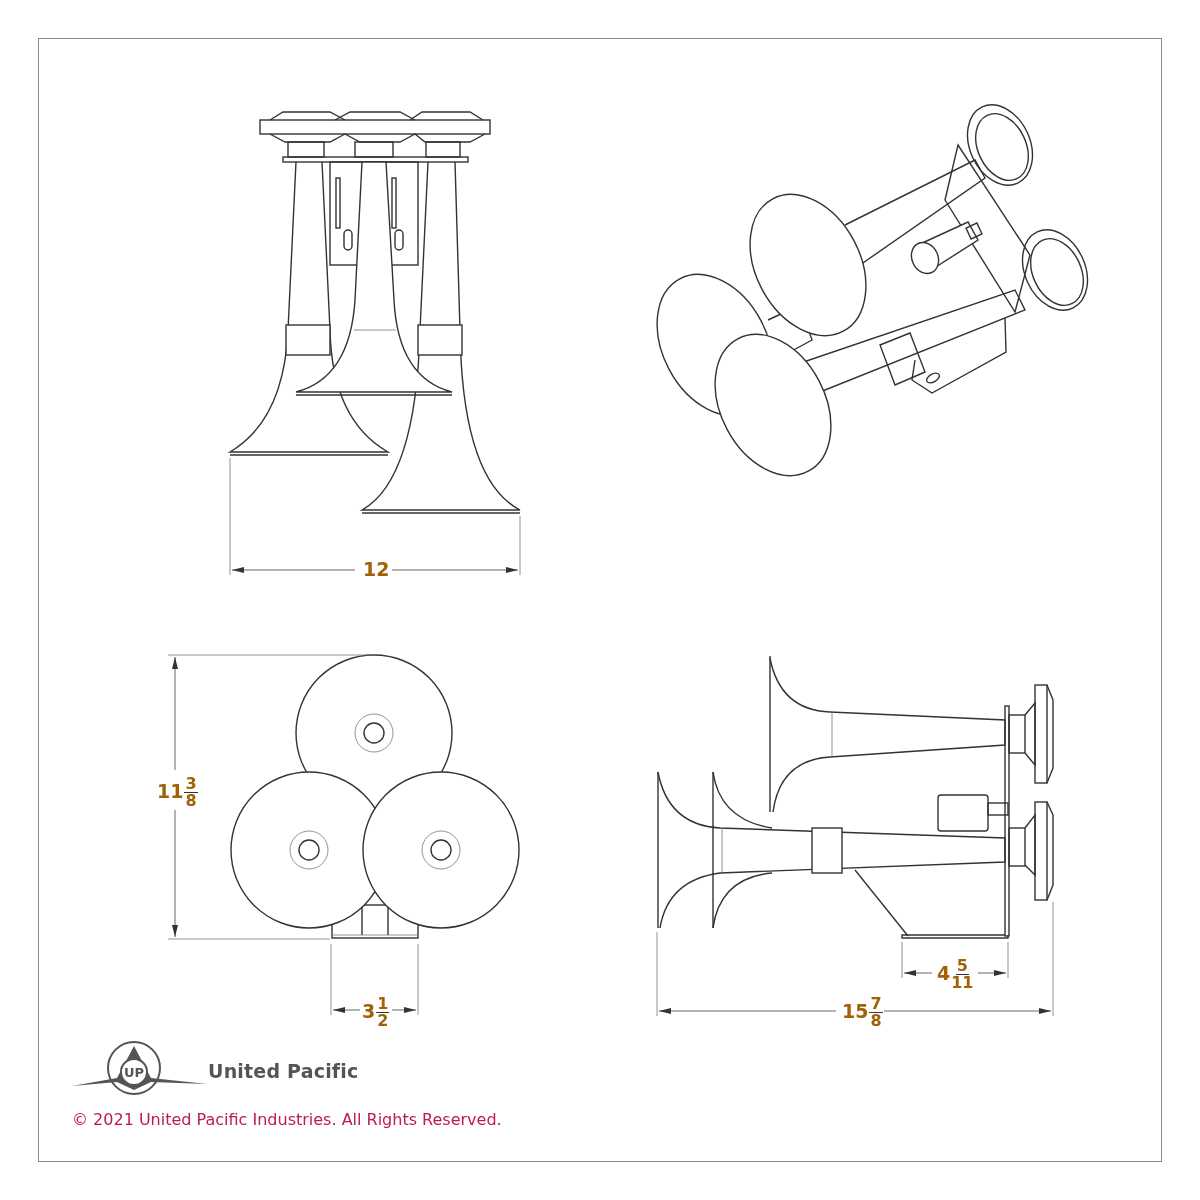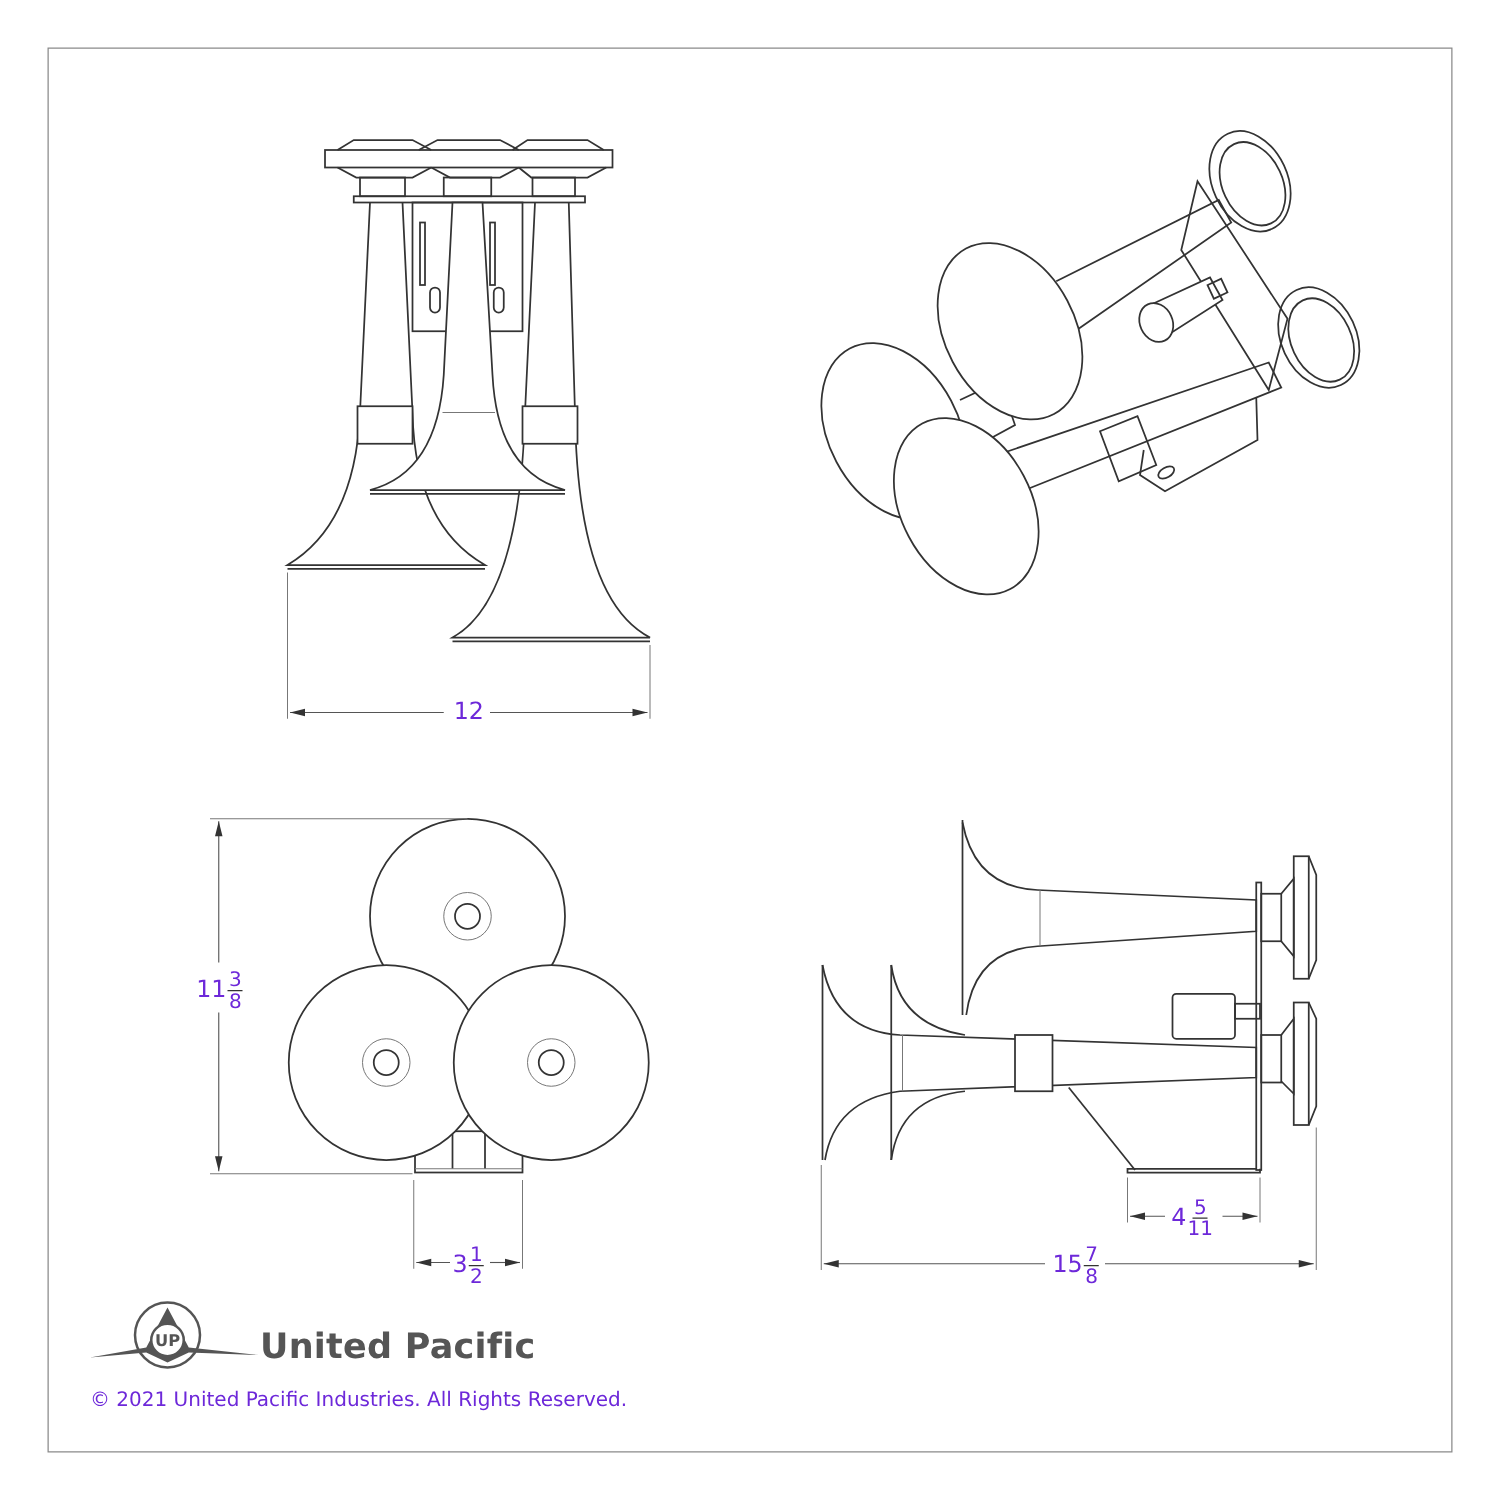--- a/index.html
+++ b/index.html
@@ -3,26 +3,26 @@
 <meta charset="utf-8">
 <style>
   html,body{margin:0;padding:0;background:#ffffff;}
   body{width:1200px;height:1200px;position:relative;overflow:hidden;font-family:"DejaVu Sans","Liberation Sans",sans-serif;}
   .frame{position:absolute;left:38px;top:38px;width:1124px;height:1124px;border:1px solid #8a8a8a;box-sizing:border-box;}
   svg.drawing{position:absolute;left:0;top:0;width:1200px;height:1200px;}
   .ln{fill:none;stroke:#333;stroke-width:1.4;}
   .thin{fill:none;stroke:#777;stroke-width:0.8;}
   .dim{fill:none;stroke:#555;stroke-width:0.9;}
   .fillw{fill:#fff;stroke:#333;stroke-width:1.4;}
-  .dimtext{position:absolute;color:#6d28d9;font-size:19px;line-height:1;}
+  .dimtext{position:absolute;color:#a16207;font-size:19px;line-height:1;font-weight:bold;}
   .frac{display:inline-flex;flex-direction:column;align-items:center;font-size:16px;line-height:16px;vertical-align:middle;margin-left:1px;}
   .frac .num{border-bottom:1px solid #333;padding:0 1px;}
   .brand{position:absolute;left:72px;top:1040px;width:360px;height:56px;}
-  .brand-name{position:absolute;left:208px;top:1060px;font-size:28px;font-weight:bold;color:#555;font-family:"DejaVu Sans",sans-serif;letter-spacing:0.2px;}
-  .copyright{position:absolute;left:72px;top:1110px;font-size:16px;color:#6d28d9;font-family:"DejaVu Sans",sans-serif;}
+  .brand-name{position:absolute;left:208px;top:1060px;font-size:19px;font-weight:bold;color:#555;font-family:"DejaVu Sans",sans-serif;letter-spacing:0.2px;}
+  .copyright{position:absolute;left:72px;top:1110px;font-size:16px;color:#be185d;font-family:"DejaVu Sans",sans-serif;}
 </style>
 </head>
 <body>
 
 <div class="frame"></div>
 
 <svg class="drawing" viewBox="0 0 1200 1200" xmlns="http://www.w3.org/2000/svg">
 
   <g>
 

